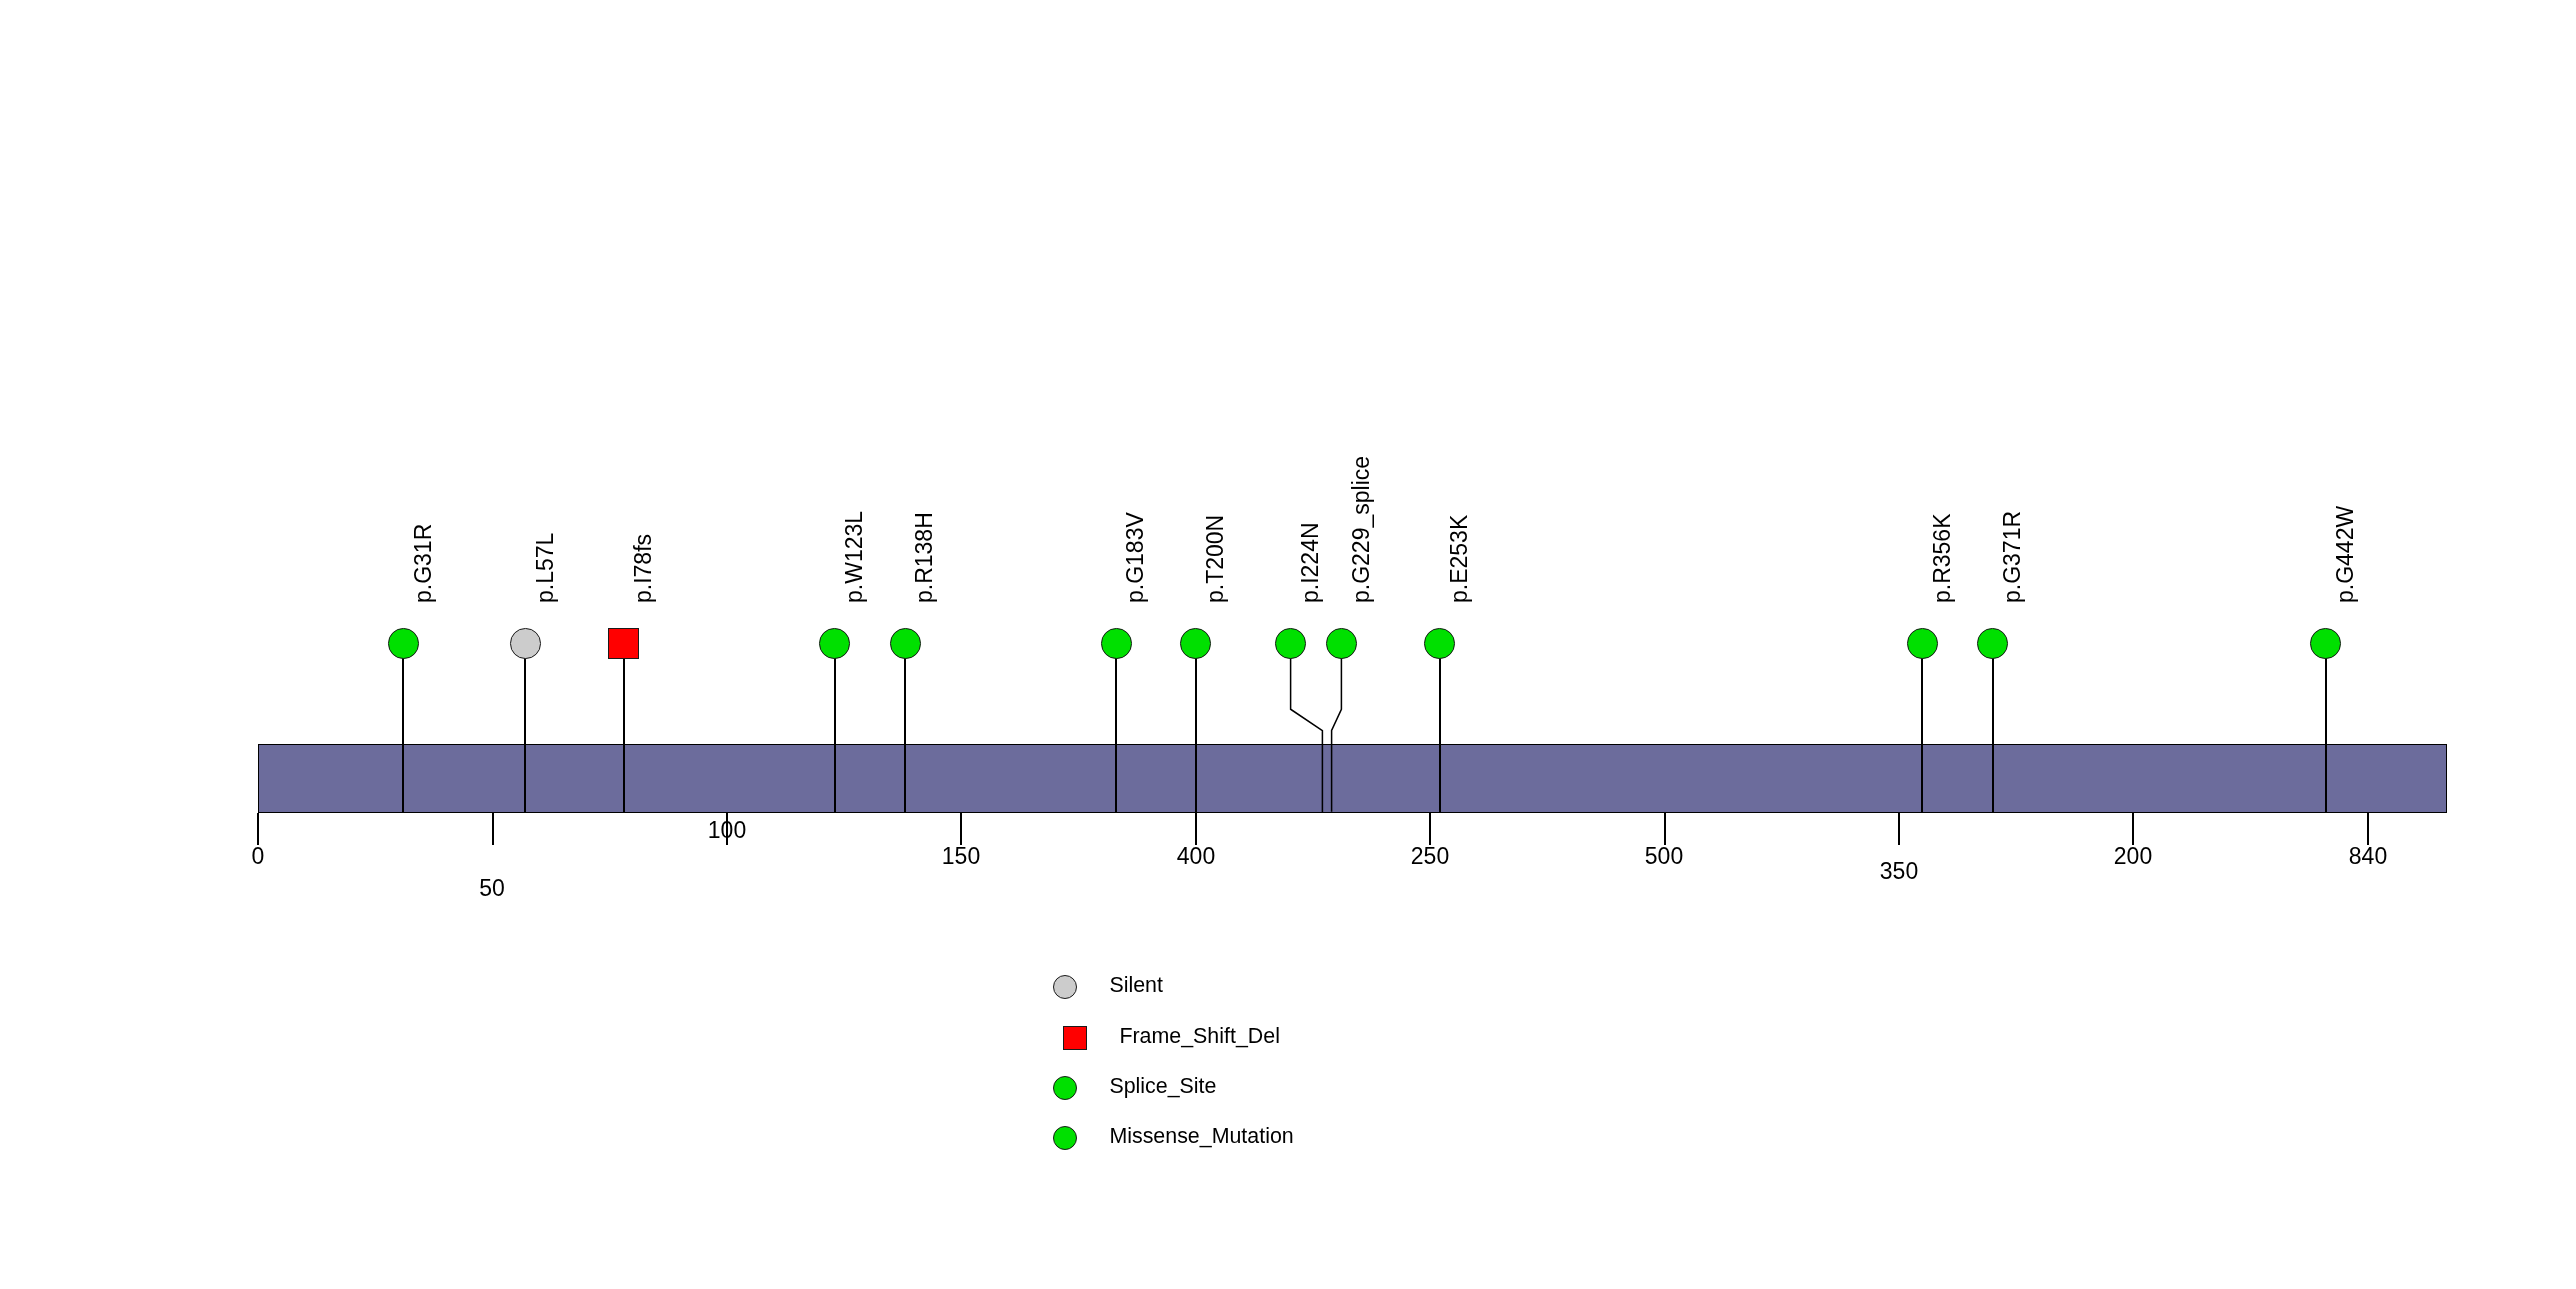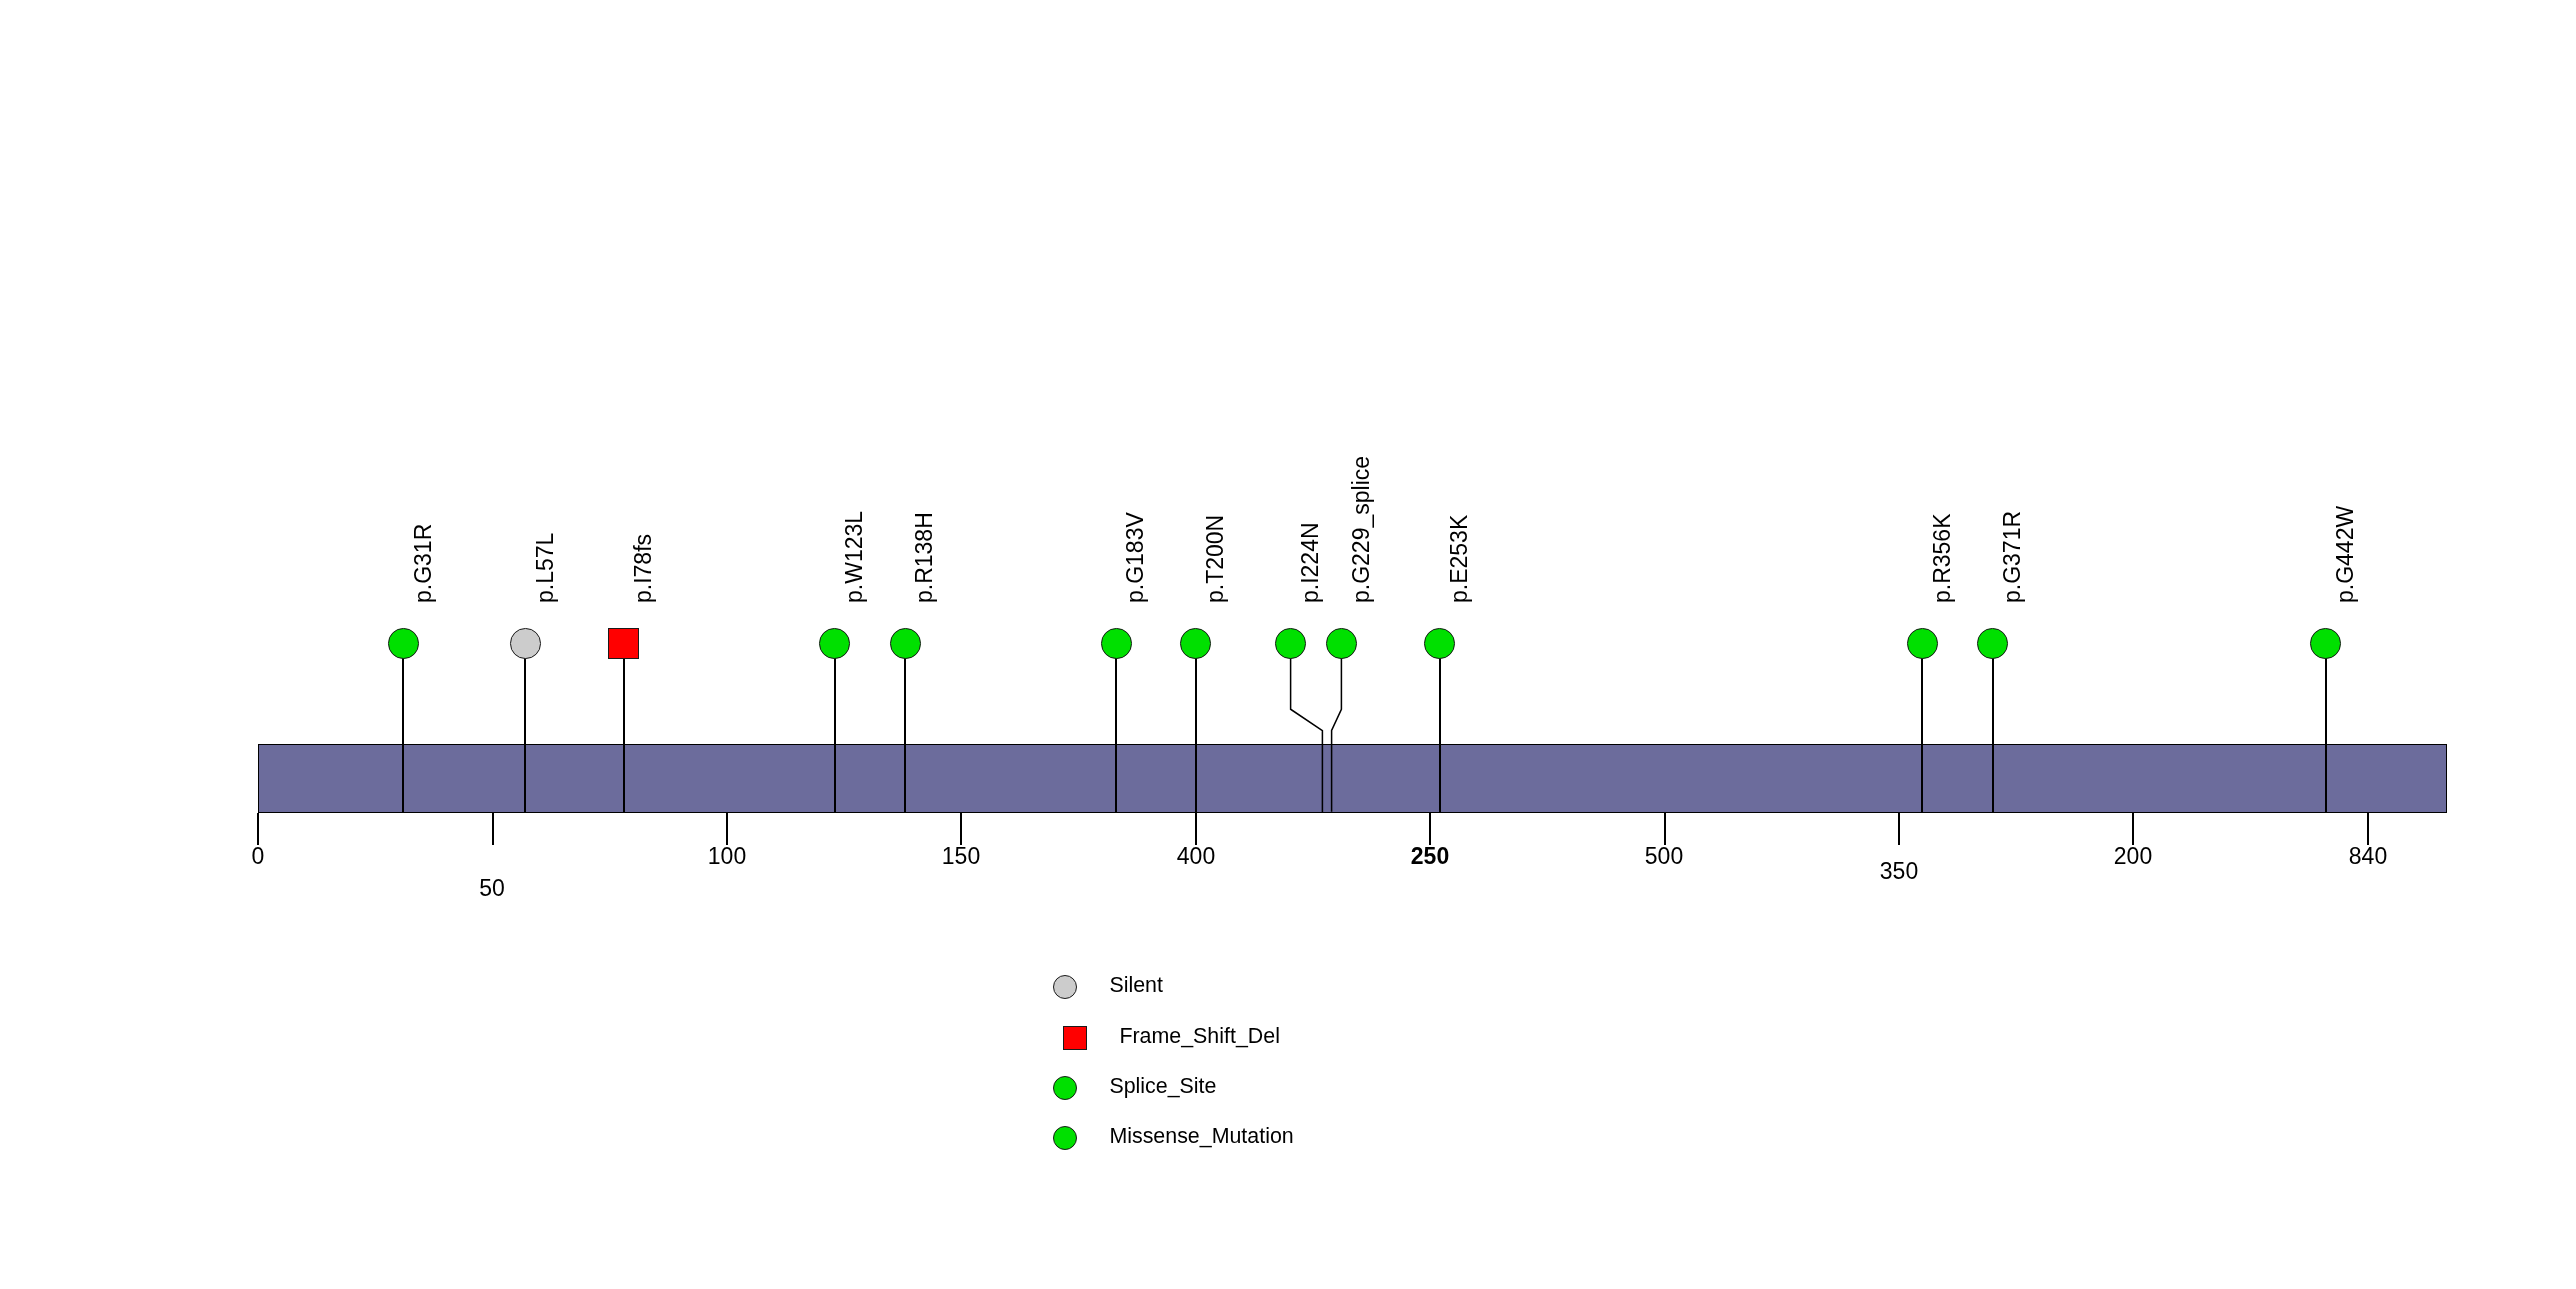--- a/index.html
+++ b/index.html
@@ -148,27 +148,27 @@
       <div class="lolli-marker circle" title="p.G442W — Missense_Mutation" style="left: 2310px; top: 628px; width: 30.5px; height: 30.5px; background: rgb(0, 224, 0);"></div>
       <div class="lolli-label" style="left: 2334px; top: 603px;">p.G442W</div>
     </div>
 
   <div id="axis-layer">
       <div class="axis-tick" style="left: 257px; top: 813px; height: 32px;"></div>
       <div class="axis-tick-label" style="left: 258px; top: 845px;">0</div>
       <div class="axis-tick" style="left: 492px; top: 813px; height: 32px;"></div>
       <div class="axis-tick-label" style="left: 492px; top: 845px; margin-top: 32px;">50</div>
       <div class="axis-tick" style="left: 726px; top: 813px; height: 32px;"></div>
-      <div class="axis-tick-label" style="left: 727px; top: 845px;">100</div>
+      <div class="axis-tick-label" style="left: 727px; top: 819px;">100</div>
       <div class="axis-tick" style="left: 960px; top: 813px; height: 32px;"></div>
       <div class="axis-tick-label" style="left: 961px; top: 845px;">150</div>
       <div class="axis-tick" style="left: 1195px; top: 813px; height: 32px;"></div>
       <div class="axis-tick-label" style="left: 1196px; top: 845px;">400</div>
       <div class="axis-tick" style="left: 1429px; top: 813px; height: 32px;"></div>
-      <div class="axis-tick-label" style="left: 1430px; top: 845px; font-weight: bold;">250</div>
+      <div class="axis-tick-label" style="left: 1430px; top: 845px;">250</div>
       <div class="axis-tick" style="left: 1664px; top: 813px; height: 32px;"></div>
       <div class="axis-tick-label" style="left: 1664px; top: 845px;">500</div>
       <div class="axis-tick" style="left: 1898px; top: 813px; height: 32px;"></div>
       <div class="axis-tick-label" style="left: 1899px; top: 845px; margin-top: 15px;">350</div>
       <div class="axis-tick" style="left: 2132px; top: 813px; height: 32px;"></div>
       <div class="axis-tick-label" style="left: 2133px; top: 845px;">200</div>
       <div class="axis-tick" style="left: 2367px; top: 813px; height: 32px;"></div>
       <div class="axis-tick-label" style="left: 2368px; top: 845px;">840</div>
     </div>
 

